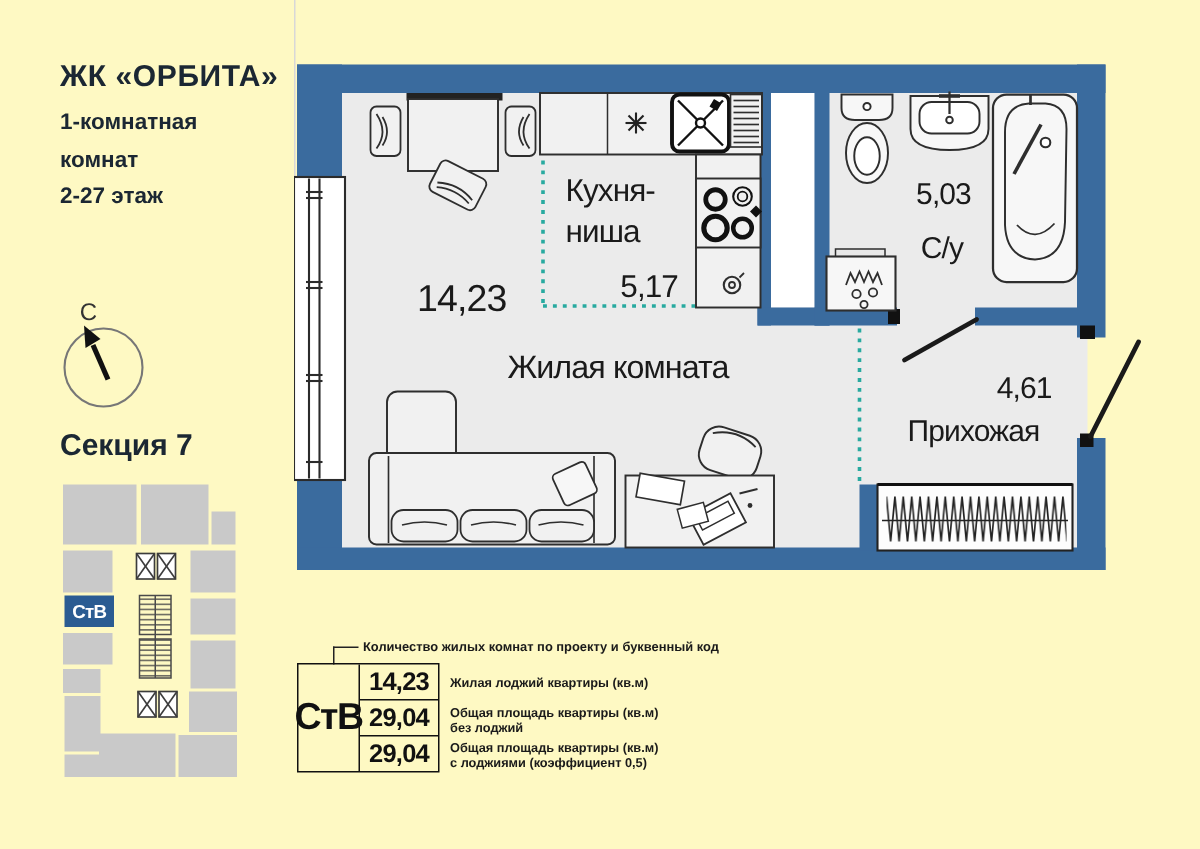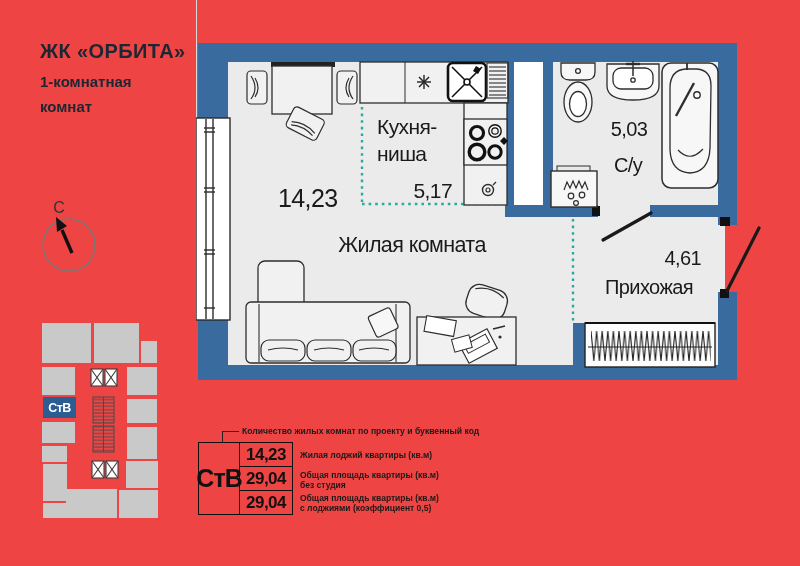--- a/index.html
+++ b/index.html
@@ -1,16 +1,16 @@
 <!DOCTYPE html>
 <html><head>
 <meta charset="utf-8">
 <style>
   html,body{margin:0;padding:0;background:#fff;}
-  .stage{position:relative;width:800px;height:566px;background:#ef4444;overflow:hidden;
+  .stage{position:relative;width:800px;height:566px;background:#fef9c3;overflow:hidden;
          font-family:"Liberation Sans",sans-serif;color:#1b2733;}
   .abs{position:absolute;}
 
   
   .brand{left:40px;top:40px;font-size:20px;font-weight:700;letter-spacing:.4px;color:#1b2733;}
   .subtitle{left:40px;top:70px;font-size:15px;font-weight:700;line-height:24.5px;color:#1b2733;}
   .section-title{left:40px;top:286px;font-size:20px;font-weight:700;color:#1b2733;}
 
   .divider{left:196px;top:0;width:1px;height:120px;background:#d8d8d8;}
 
@@ -34,29 +34,31 @@
 </style>
 </head>
 <body>
 
 <div class="stage">
 
   <div class="abs brand">ЖК «ОРБИТА»</div>
   <div class="abs subtitle">
     <div>1-комнатная</div>
     <div>комнат</div>
+    <div>2-27 этаж</div>
   </div>
 
   <svg class="abs" style="left:30px;top:190px" width="84" height="92" viewBox="30 190 84 92">
     <text class="compass-label" x="59" y="213" font-size="16" text-anchor="middle">С</text>
     <circle cx="69" cy="245" r="26" fill="none" stroke="#777" stroke-width="1.4"></circle>
     <line x1="72" y1="253" x2="62" y2="230" stroke="#111" stroke-width="3.4"></line>
     <polygon points="56,217 67,226 57,232" fill="#111"></polygon>
   </svg>
 
+  <div class="abs section-title">Секция 7</div>
 
   <svg class="abs" style="left:34px;top:318px" width="130" height="206" viewBox="34 318 130 206">
     <defs>
       <pattern id="treads" width="21" height="3.4" patternUnits="userSpaceOnUse">
         <line x1="0" y1="1.7" x2="21" y2="1.7" stroke="#4a4a4a" stroke-width="0.9"></line>
       </pattern>
     </defs>
     <g fill="#c9c9c9">
       <rect x="42" y="323" width="49" height="40"></rect>
       <rect x="94" y="323" width="45" height="40"></rect>
@@ -313,21 +315,21 @@
         <div class="v">29,04</div>
         <div class="v">29,04</div>
       </div>
     </div>
 
     <div class="abs desc" style="top:25px">
       <div>Жилая лоджий квартиры (кв.м)</div>
     </div>
     <div class="abs desc" style="top:45px">
       <div>Общая площадь квартиры (кв.м)</div>
-      <div>без студия</div>
+      <div>без лоджий</div>
     </div>
     <div class="abs desc" style="top:68px">
       <div>Общая площадь квартиры (кв.м)</div>
       <div>с лоджиями (коэффициент 0,5)</div>
     </div>
   </div>
 
 </div>
 
 </body></html>

